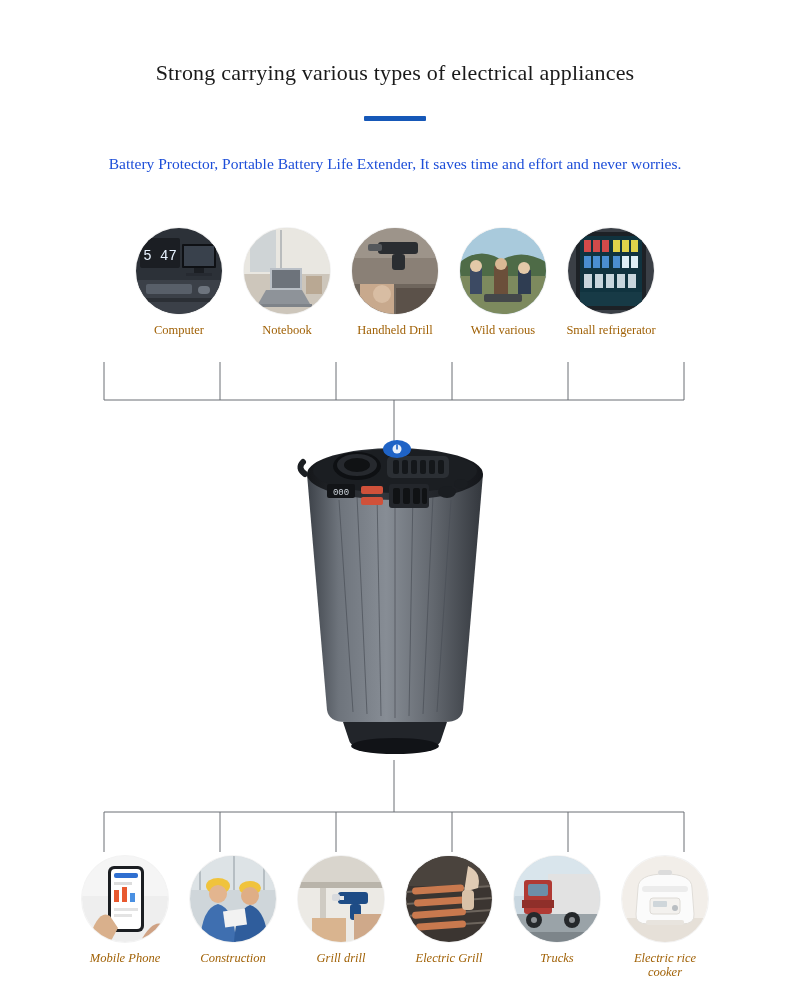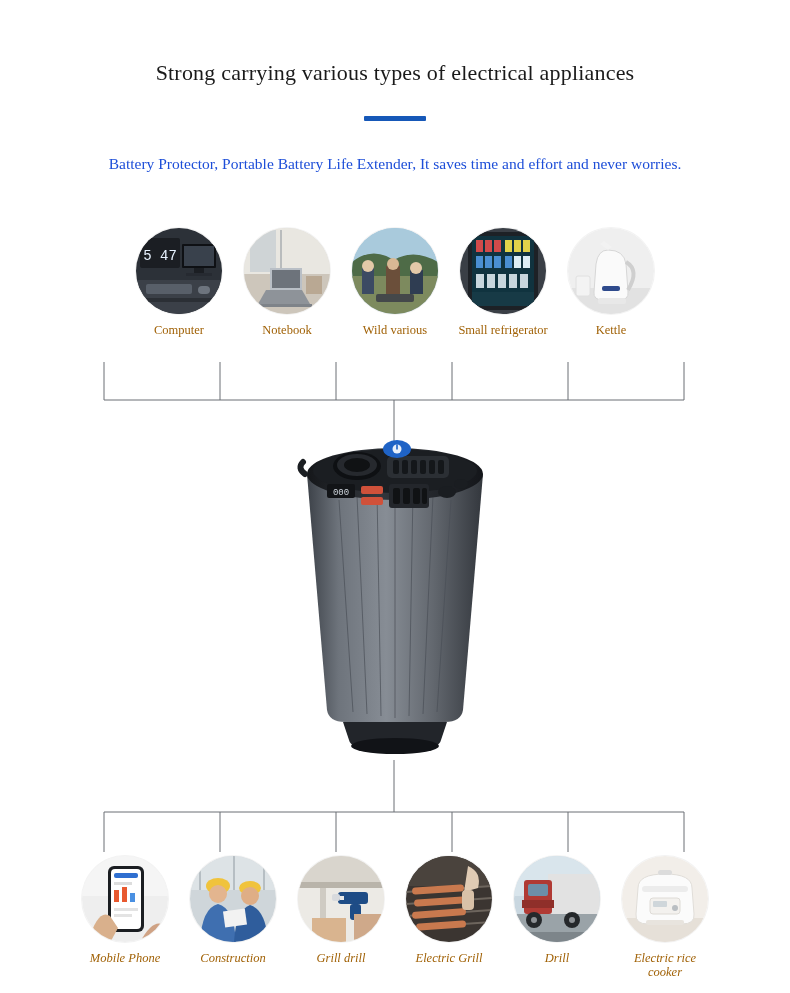--- a/index.html
+++ b/index.html
@@ -178,20 +178,37 @@
           <polygon points="22,62 58,62 66,76 14,76" fill="#8e9399"></polygon>
           <polygon points="26,40 58,40 58,62 26,62" fill="#b9bfc6"></polygon>
           <polygon points="28,42 56,42 56,60 28,60" fill="#6d737b"></polygon>
           <rect x="12" y="76" width="56" height="3" fill="#7e8389"></rect>
           <rect x="62" y="48" width="16" height="18" fill="#b9a893"></rect>
         </svg>
       </div>
       <div class="caption">Notebook</div>
     </div>
 
+    <div class="item">
+      <div class="thumb">
+        <svg class="scene" viewBox="0 0 86 86">
+          <rect width="86" height="86" fill="#b2aaa0"></rect>
+          <rect x="0" y="0" width="86" height="30" fill="#9d948a"></rect>
+          <rect x="0" y="30" width="86" height="26" fill="#8a8076"></rect>
+          <rect x="0" y="56" width="86" height="30" fill="#6f665d"></rect>
+          <rect x="26" y="14" width="40" height="12" rx="3" fill="#2a2d31"></rect>
+          <rect x="16" y="16" width="14" height="7" rx="2" fill="#55585c"></rect>
+          <rect x="40" y="26" width="13" height="16" rx="3" fill="#2a2d31"></rect>
+          <rect x="8" y="56" width="34" height="30" fill="#c8a98d"></rect>
+          <rect x="44" y="60" width="42" height="26" fill="#5b5149"></rect>
+          <circle cx="30" cy="66" r="9" fill="#d8bda3"></circle>
+        </svg>
+      </div>
+      <div class="caption">Handheld Drill</div>
+    </div>
 
     <div class="item">
       <div class="thumb">
         <svg class="scene" viewBox="0 0 86 86">
           <rect width="86" height="86" fill="#9ec3d8"></rect>
           <rect x="0" y="0" width="86" height="34" fill="#a9cadc"></rect>
           <path d="M0,34 Q20,18 42,32 Q62,20 86,34 L86,50 L0,50 Z" fill="#4e6b47"></path>
           <rect x="0" y="48" width="86" height="38" fill="#7d8a5e"></rect>
           <rect x="10" y="40" width="12" height="26" fill="#3c4a63"></rect>
           <circle cx="16" cy="38" r="6" fill="#e3c9a8"></circle>
@@ -237,35 +254,20 @@
             <rect x="38" y="46" width="8" height="14"></rect>
               <rect x="49" y="46" width="8" height="14"></rect>
             <rect x="60" y="46" width="8" height="14"></rect>
           </g>
           <rect x="12" y="64" width="62" height="14" fill="#173a46"></rect>
         </svg>
       </div>
       <div class="caption">Small refrigerator</div>
     </div>
 
-    <div class="item">
-      <div class="thumb">
-        <svg class="scene" viewBox="0 0 86 86">
-          <rect width="86" height="86" fill="#efefef"></rect>
-          <rect x="0" y="60" width="86" height="26" fill="#e2e2e2"></rect>
-          <path d="M40,22 q16,0 18,14 l2,28 q1,8 -9,8 l-16,0 q-10,0 -9,-8 l2,-28 q2,-14 12,-14 z" fill="#fafafa" stroke="#d6d6d6"></path>
-          <path d="M40,22 l-8,-6 l4,-3 l8,6 z" fill="#f2f2f2"></path>
-          <path d="M58,34 q14,8 2,28" stroke="#cfcfcf" stroke-width="4" fill="none"></path>
-          <rect x="34" y="58" width="18" height="5" rx="2" fill="#2e4a8c"></rect>
-          <rect x="30" y="70" width="28" height="6" rx="2" fill="#e8e8e8"></rect>
-          <rect x="8" y="48" width="14" height="20" rx="2" fill="#f3f3f3" stroke="#e0e0e0"></rect>
-        </svg>
-      </div>
-      <div class="caption">Kettle</div>
-    </div>
 
   </div>
 
   <div class="product">
     <svg viewBox="0 0 200 320" width="200" height="320">
       <defs>
         <linearGradient id="bodyGrad" x1="0" y1="0" x2="1" y2="0">
           <stop offset="0%" stop-color="#3c4148"></stop>
           <stop offset="18%" stop-color="#6e747c"></stop>
           <stop offset="45%" stop-color="#878d95"></stop>
@@ -436,21 +438,21 @@
           <rect x="10" y="24" width="28" height="34" rx="3" fill="#b03a34"></rect>
           <rect x="14" y="28" width="20" height="12" rx="2" fill="#6d8fa8"></rect>
           <rect x="8" y="44" width="32" height="8" fill="#8f2f2a"></rect>
           <circle cx="20" cy="64" r="8" fill="#25282b"></circle>
           <circle cx="20" cy="64" r="3" fill="#8d9195"></circle>
           <circle cx="58" cy="64" r="8" fill="#25282b"></circle>
           <circle cx="58" cy="64" r="3" fill="#8d9195"></circle>
           <rect x="0" y="76" width="86" height="10" fill="#7d858a"></rect>
         </svg>
       </div>
-      <div class="caption">Drill</div>
+      <div class="caption">Trucks</div>
     </div>
 
     <div class="item">
       <div class="thumb">
         <svg class="scene" viewBox="0 0 86 86">
           <rect width="86" height="86" fill="#f2eee9"></rect>
           <rect x="0" y="62" width="86" height="24" fill="#e6e0d8"></rect>
           <path d="M16,32 q0,-14 27,-14 q27,0 27,14 l2,26 q1,10 -12,10 l-34,0 q-13,0 -12,-10 z" fill="#fbfbfb" stroke="#e0ddd8"></path>
           <rect x="20" y="30" width="46" height="6" rx="3" fill="#ececec"></rect>
           <rect x="36" y="14" width="14" height="5" rx="2.5" fill="#dcdcdc"></rect>

